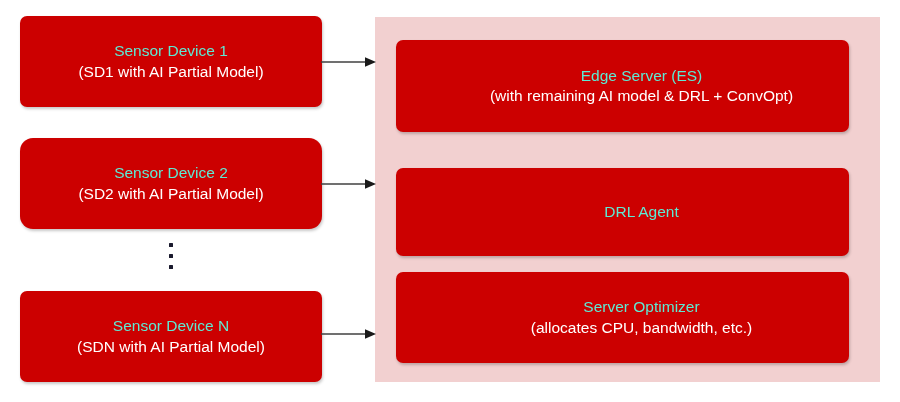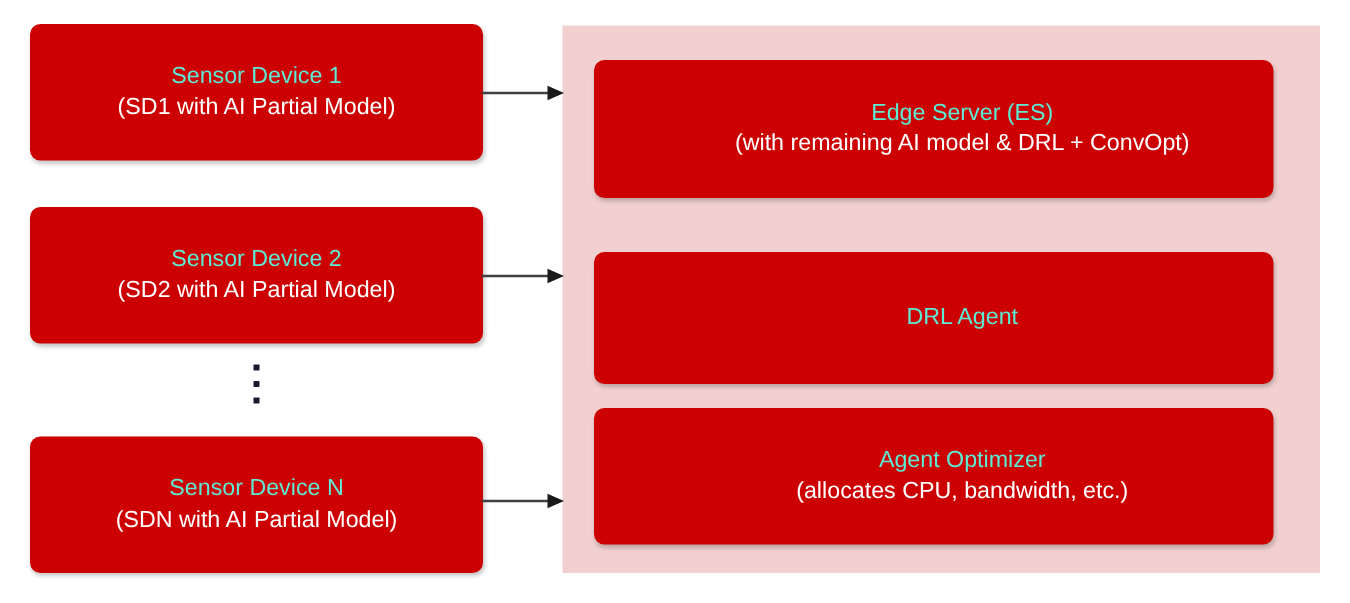--- a/index.html
+++ b/index.html
@@ -47,21 +47,21 @@
     white-space: nowrap;
   }
 
   
   .device-box {
     left: 20px;
     width: 302px;
     height: 91px;
   }
   #device-0 { top: 16px; }
-  #device-1 { top: 138px; }
+  #device-1 { top: 138px; border-radius: 13px; }
   #device-2 { top: 291px; }
 
   
   #vertical-ellipsis {
     position: absolute;
     left: 167px;
     top: 243px;
     width: 8px;
     height: 26px;
     display: flex;
@@ -153,17 +153,17 @@
   <div class="node-box edge-box" id="edge-0">
     <div class="node-title">Edge Server (ES)</div>
     <div class="node-sub">(with remaining AI model &amp; DRL + ConvOpt)</div>
   </div>
 
   <div class="node-box edge-box" id="edge-1">
     <div class="node-title">DRL Agent</div>
   </div>
 
   <div class="node-box edge-box" id="edge-2">
-    <div class="node-title">Agent Optimizer</div>
+    <div class="node-title">Server Optimizer</div>
     <div class="node-sub">(allocates CPU, bandwidth, etc.)</div>
   </div>
 
 </div>
 
 </body></html>

